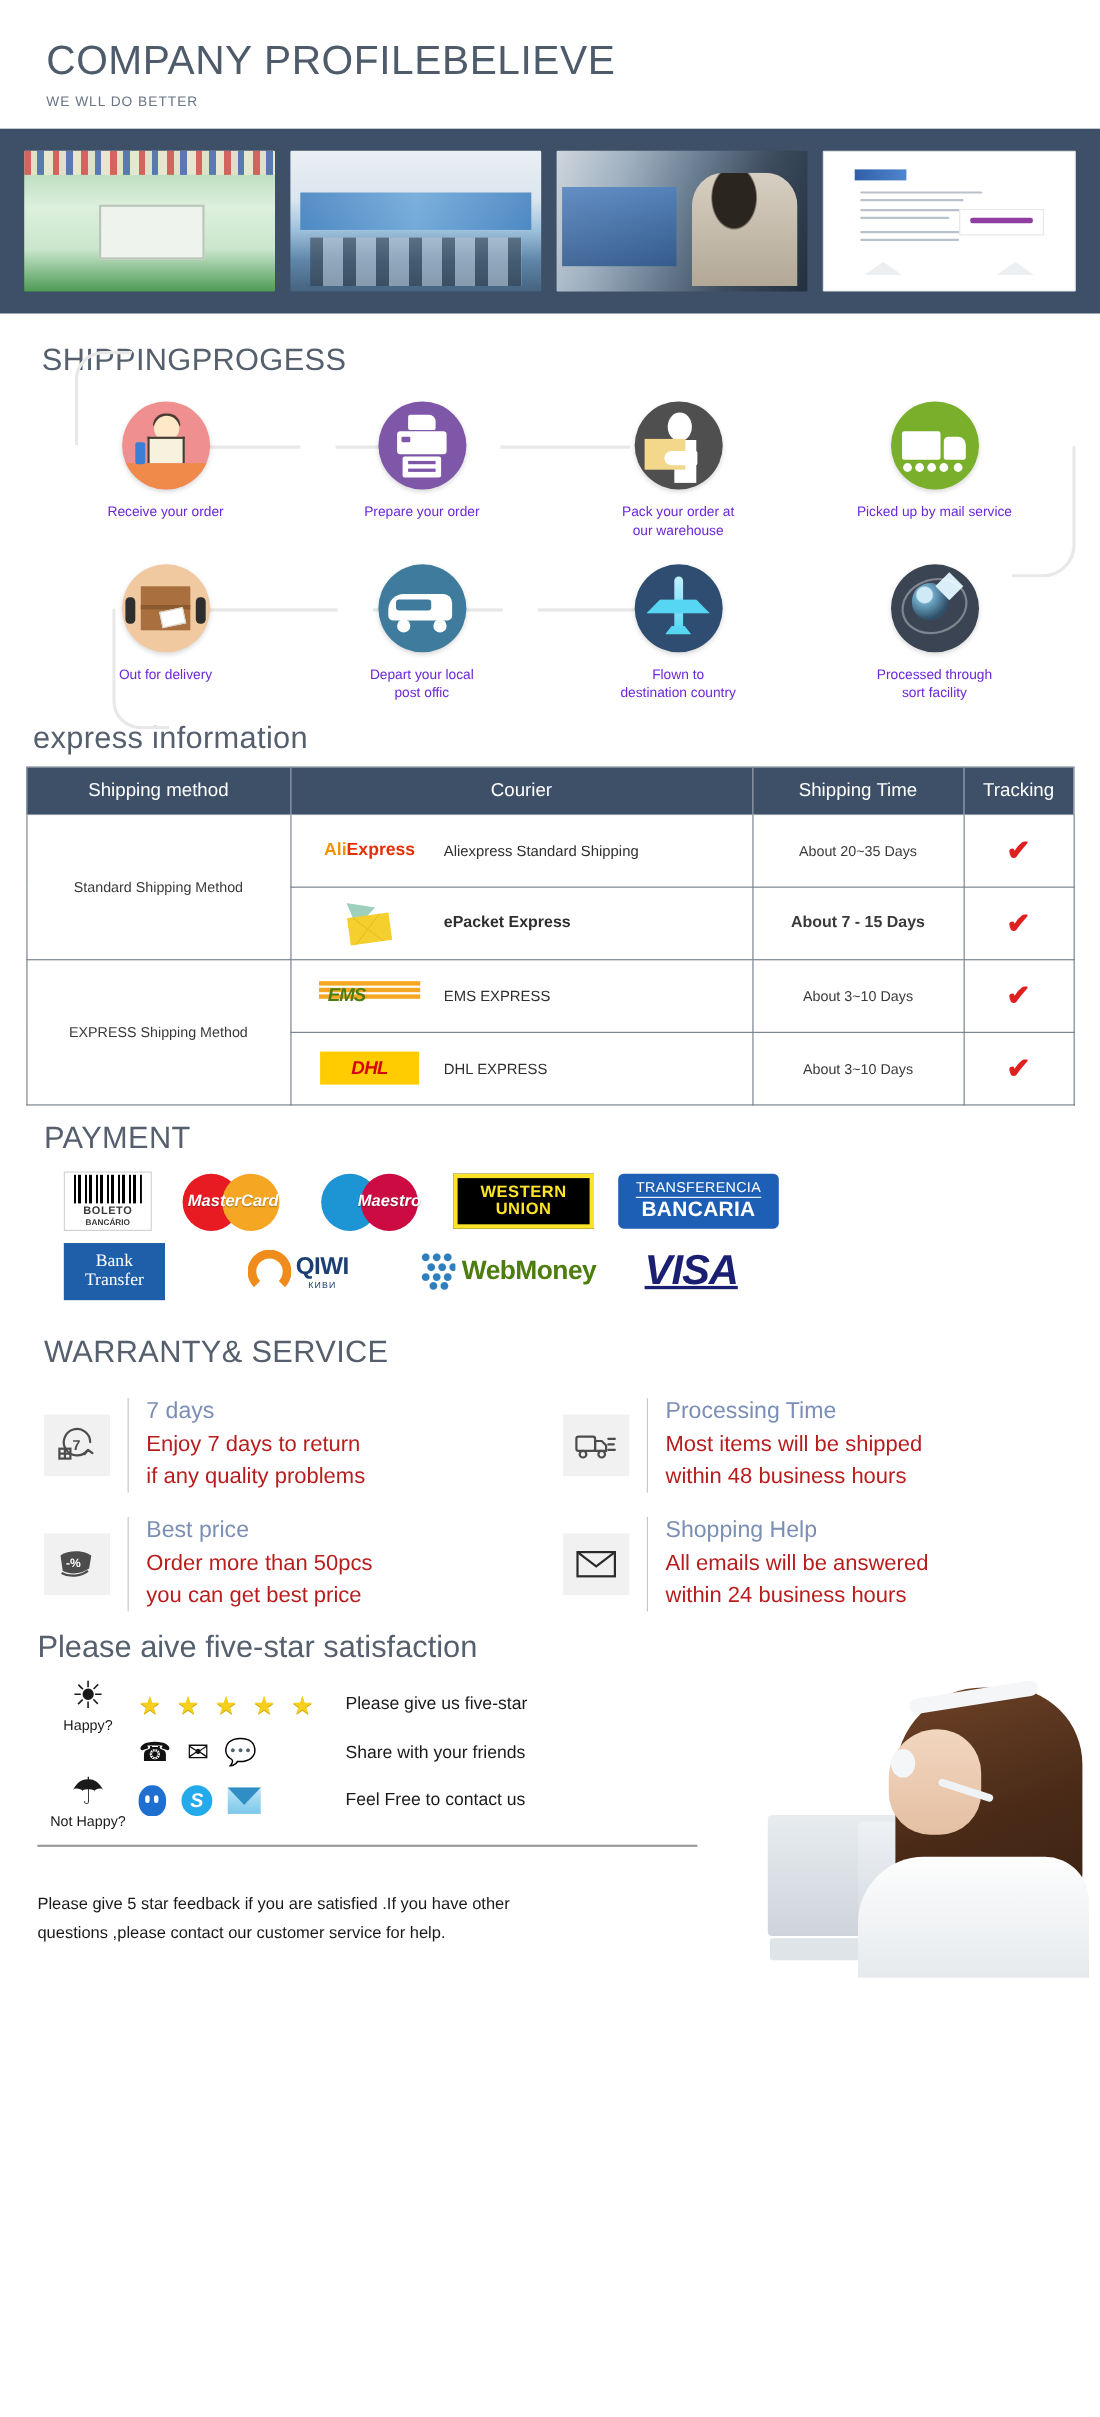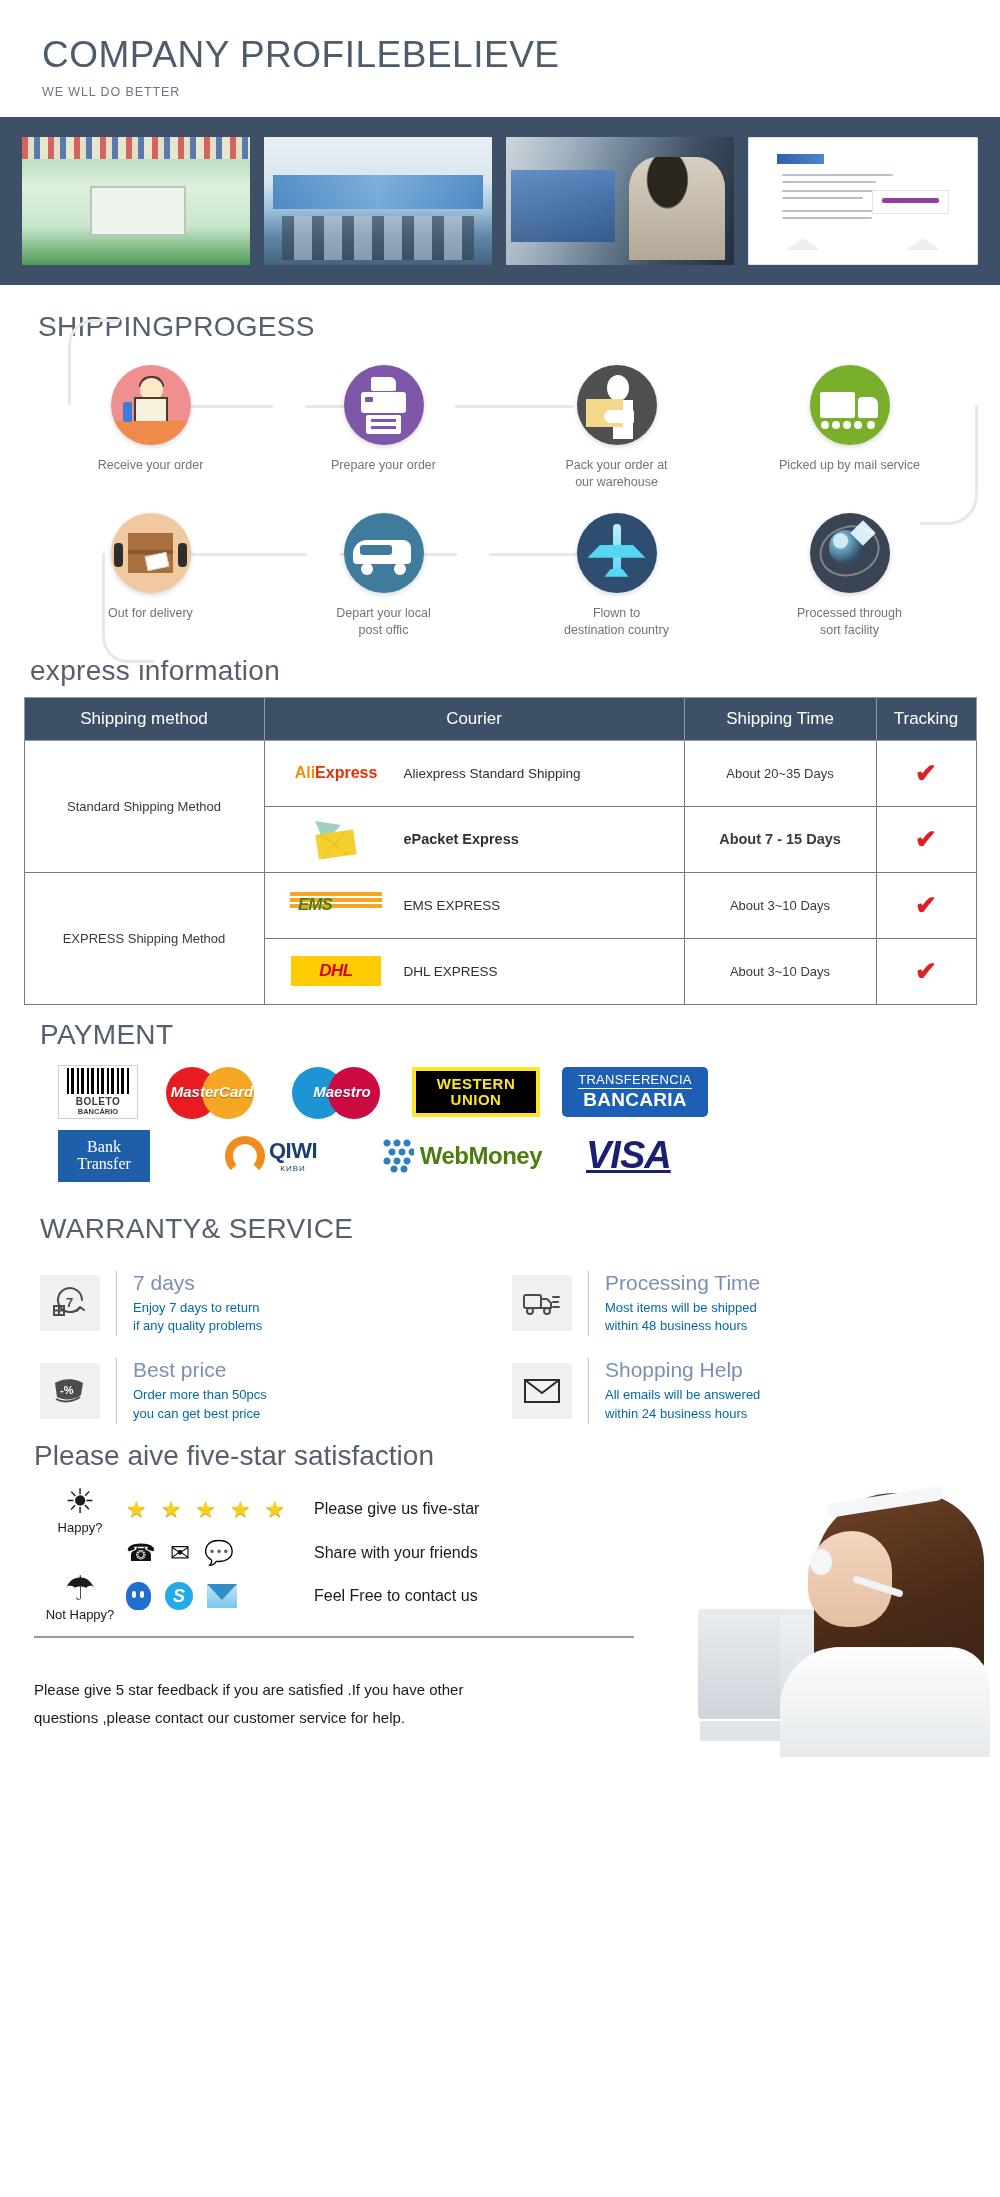--- a/index.html
+++ b/index.html
@@ -124,21 +124,21 @@
   .flow-row .step { flex: 1 1 0; text-align: center; }
   .circ {
     width: 80px; height: 80px; border-radius: 50%;
     margin: 0 auto 12px;
     position: relative;
     box-shadow: 0 2px 5px rgba(0,0,0,.16);
     overflow: hidden;
   }
   .step-lbl {
     font-size: 12.5px;
-    color: #737373;
+    color: #6d28d9;
     line-height: 1.35;
     font-weight: 400;
   }
   
   .conn {
     position: absolute;
     top: 40px;
     height: 3px;
     background: #e8e8e8;
     z-index: 1;
@@ -254,21 +254,21 @@
   .lg-boleto .bars { width: 62px; height: 26px; background: repeating-linear-gradient(90deg,#000 0 2px,#fff 2px 4px,#000 4px 7px,#fff 7px 10px); }
   .lg-boleto .t1 { font-size: 10px; font-weight: bold; letter-spacing: .5px; margin-top: 2px; }
   .lg-boleto .t2 { font-size: 7.5px; font-weight: bold; }
   .lg-mc { width: 104px; height: 54px; position: relative; }
   .lg-mc .rd { position: absolute; left: 6px; top: 2px; width: 52px; height: 52px; border-radius: 50%; background: #e81b23; }
   .lg-mc .yl { position: absolute; left: 42px; top: 2px; width: 52px; height: 52px; border-radius: 50%; background: #f5a623; }
   .lg-mc .nm { position: absolute; left: 0; top: 18px; width: 104px; text-align: center; color: #fff; font-size: 15px; font-weight: bold; font-style: italic; text-shadow: 0 1px 1px rgba(0,0,0,.35); z-index: 3; }
   .lg-maestro { width: 104px; height: 54px; position: relative; }
   .lg-maestro .bl { position: absolute; left: 6px; top: 2px; width: 52px; height: 52px; border-radius: 50%; background: #1d94d4; }
   .lg-maestro .rd { position: absolute; left: 42px; top: 2px; width: 52px; height: 52px; border-radius: 50%; background: #cc0b42; }
-  .lg-maestro .nm { position: absolute; left: 4px; top: 18px; width: 104px; text-align: center; color: #fff; font-size: 15px; font-weight: bold; font-style: italic; text-shadow: 0 1px 1px rgba(0,0,0,.35); z-index: 3; }
+  .lg-maestro .nm { position: absolute; left: 16px; top: 18px; width: 104px; text-align: center; color: #fff; font-size: 15px; font-weight: bold; font-style: italic; text-shadow: 0 1px 1px rgba(0,0,0,.35); z-index: 3; }
   .lg-wu { width: 128px; height: 50px; background: #000; border: 4px solid #fde428; display: flex; align-items: center; justify-content: center; }
   .lg-wu .w { color: #fde428; font-size: 15px; font-weight: bold; line-height: 1.02; text-align: center; letter-spacing: .5px; }
   .lg-tb { width: 146px; height: 50px; background: #1d5fb5; border-radius: 5px; display: flex; flex-direction: column; align-items: center; justify-content: center; color: #fff; }
   .lg-tb .l1 { font-size: 13px; letter-spacing: .3px; border-bottom: 1px solid #fff; padding-bottom: 1px; }
   .lg-tb .l2 { font-size: 19px; font-weight: bold; letter-spacing: .3px; }
   .lg-bank { width: 92px; height: 52px; background: #1f5fa9; display: flex; flex-direction: column; align-items: center; justify-content: center; color: #fff; font-family: "Liberation Serif", serif; }
   .lg-bank span { font-size: 16px; line-height: 1.05; }
   .lg-qiwi { width: 130px; height: 50px; display: flex; align-items: center; gap: 4px; justify-content: center; }
   .lg-qiwi .q { width: 40px; height: 40px; border-radius: 50%; border: 8px solid #f08c1b; border-bottom-color: transparent; }
   .lg-qiwi .tx { color: #1b3f73; font-size: 22px; font-weight: bold; letter-spacing: -.5px; }
@@ -296,21 +296,21 @@
   .war-item { display: flex; align-items: center; gap: 0; }
   .war-icn {
     width: 60px; height: 56px; flex: 0 0 60px;
     background: #f1f1f1;
     display: flex; align-items: center; justify-content: center;
     color: #4c4c4c;
     margin-right: 16px;
   }
   .war-div { width: 1px; align-self: stretch; background: #c4c4c4; margin-right: 16px; }
   .war-title { font-size: 21px; color: #7b8fb5; font-weight: 400; margin-bottom: 4px; }
-  .war-line { font-size: 13px; color: #0369a1; line-height: 1.45; }
+  .war-line { font-size: 20px; color: #b91c1c; line-height: 1.45; }
 
   
   .fb-wrap { position: relative; padding: 16px 0 26px 34px; }
   .fb-h { font-size: 28px; font-weight: 300; color: #555f6d; margin-bottom: 12px; }
   .fb-body { position: relative; z-index: 2; width: 640px; }
   .fb-row { display: flex; align-items: center; margin-bottom: 6px; }
   .fb-mood { width: 92px; flex: 0 0 92px; text-align: center; }
   .fb-mood .ic { font-size: 34px; line-height: 1; color: #1a1a1a; }
   .fb-mood .lb { font-size: 13px; color: #1a1a1a; margin-top: 2px; }
   .fb-icons { display: flex; align-items: center; gap: 14px; width: 188px; flex: 0 0 188px; }

